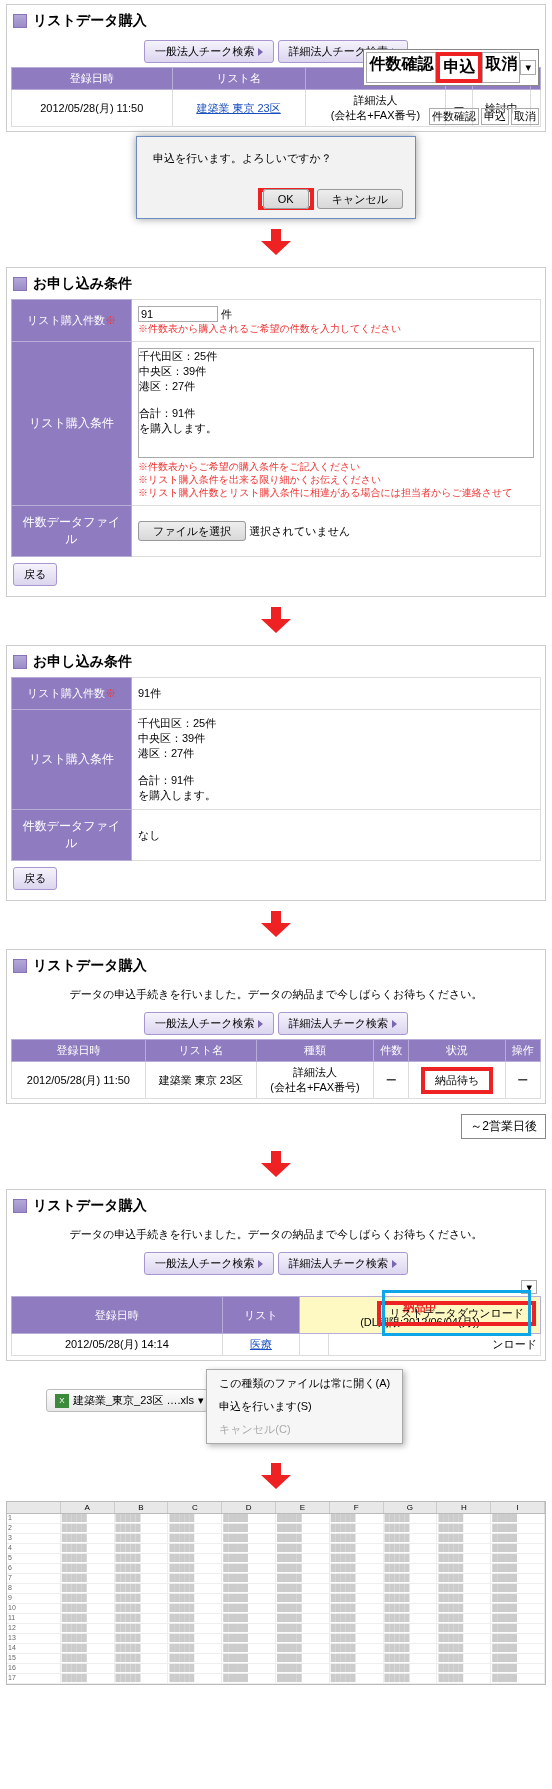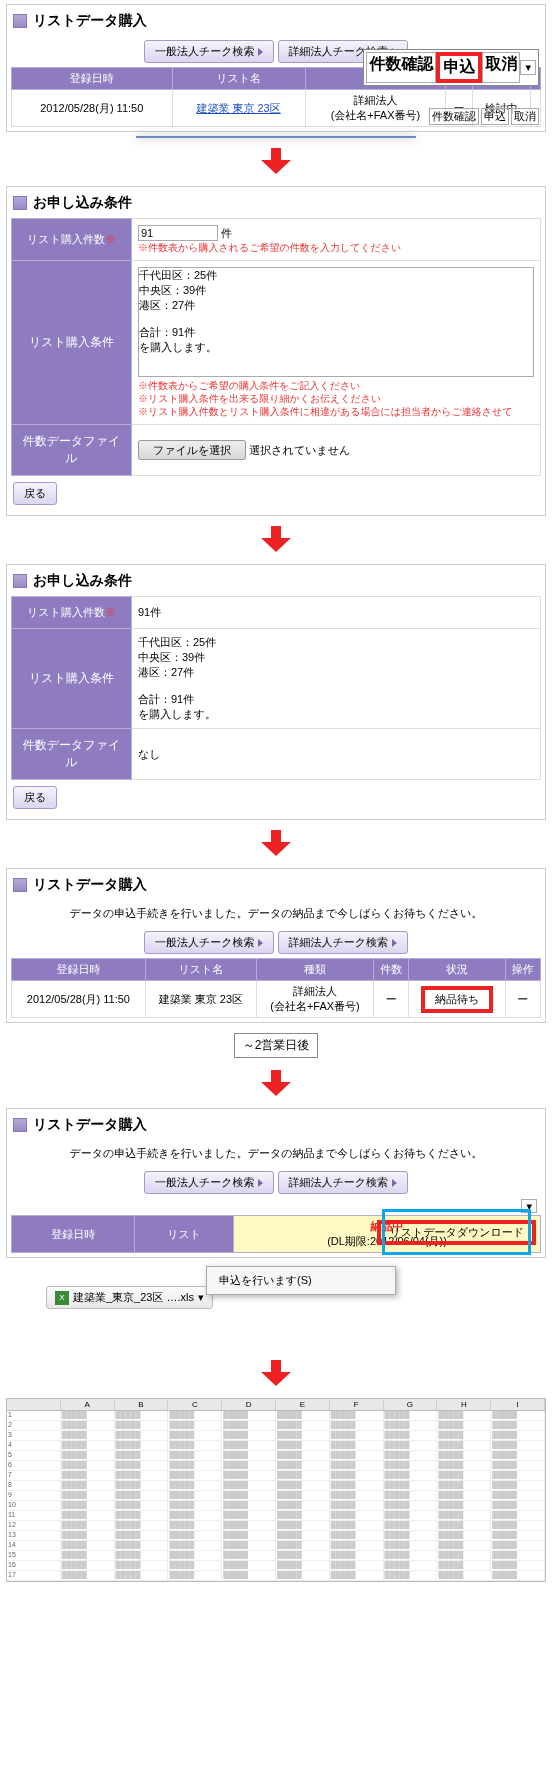--- a/index.html
+++ b/index.html
@@ -90,20 +90,25 @@
     </div>
     <div style="position:absolute;bottom:2px;right:2px;display:flex;gap:2px;font-size:9px">
       <span style="border:1px solid #aaa;padding:0 2px">件数確認</span>
       <span style="border:1px solid #aaa;padding:0 2px">申込</span>
       <span style="border:1px solid #aaa;padding:0 2px">取消</span>
     </div>
   </div>
 </div>
 
 <div class="dialog">
+  <div class="dialog-body">申込を行います。よろしいですか？</div>
+  <div class="dialog-btns">
+    <span class="hilite"><span class="btn-plain">OK</span></span>
+    <span class="btn-plain">キャンセル</span>
+  </div>
 </div>
 
 <div class="arrow"><svg viewBox="0 0 30 26">
       <path d="M10 0 H20 V12 H30 L15 26 L0 12 H10 Z" fill="#e22"></path>
     </svg></div>
 
 <div class="panel">
   <div class="panel-title">
       <span class="ico"></span>
       <b>お申し込み条件</b>
@@ -196,21 +201,21 @@
       <td>建築業 東京 23区</td>
       <td style="white-space:pre-line">詳細法人
 (会社名+FAX番号)</td>
       <td>ー</td>
       <td><span class="hilite" style="padding:2px 10px">納品待ち</span></td>
       <td>ー</td>
     </tr>
   </tbody>
     </table>
 </div>
-<div style="text-align:center;padding:6px"><span class="callout">～2営業日後</span></div>
+<div style="text-align:right;padding:6px"><span class="callout">～2営業日後</span></div>
 
 <div class="arrow"><svg viewBox="0 0 30 26">
       <path d="M10 0 H20 V12 H30 L15 26 L0 12 H10 Z" fill="#e22"></path>
     </svg></div>
 
 <div class="panel" style="position:relative">
   <div class="panel-title">
       <span class="ico"></span>
       <b>リストデータ購入</b>
     </div>
@@ -224,32 +229,40 @@
     <tbody>
         <tr>
           <th>登録日時</th>
           <th>リスト</th>
           <th colspan="3" style="background:#fef9c3;color:#000;position:relative">
       <span class="status-red">納品中</span><br>
       <span>(DL期限:2012/06/04(月))</span>
       <span class="hilite" style="position:absolute;right:4px;top:4px"><span style="border:3px solid #0ea5e9;padding:14px 4px;font-size:11px">リストデータダウンロード</span></span>
     </th>
         </tr>
+    <tr>
+      <td>2012/05/28(月) 14:14</td>
+      <td><a class="lnk">医療</a></td>
+      <td colspan="2"></td>
+      <td style="text-align:right"><span>ンロード</span></td>
+    </tr>
   </tbody>
     </table>
 </div>
 
 <div style="position:relative;margin:8px 6px;height:80px">
   <span class="file-chip" style="position:absolute;left:40px;top:20px">
     <span class="xls">X</span>
     <span>建築業_東京_23区 ….xls</span>
     <span>▾</span>
   </span>
   <div class="popup" style="left:200px;top:0">
+    <div>この種類のファイルは常に開く(A)</div>
     <div>申込を行います(S)</div>
+    <div class="dis">キャンセル(C)</div>
   </div>
 </div>
 
 <div class="arrow"><svg viewBox="0 0 30 26">
       <path d="M10 0 H20 V12 H30 L15 26 L0 12 H10 Z" fill="#e22"></path>
     </svg></div>
 
 <div class="sheet">
   <div class="sheet-h" id="sheet-head">
       <div></div>

